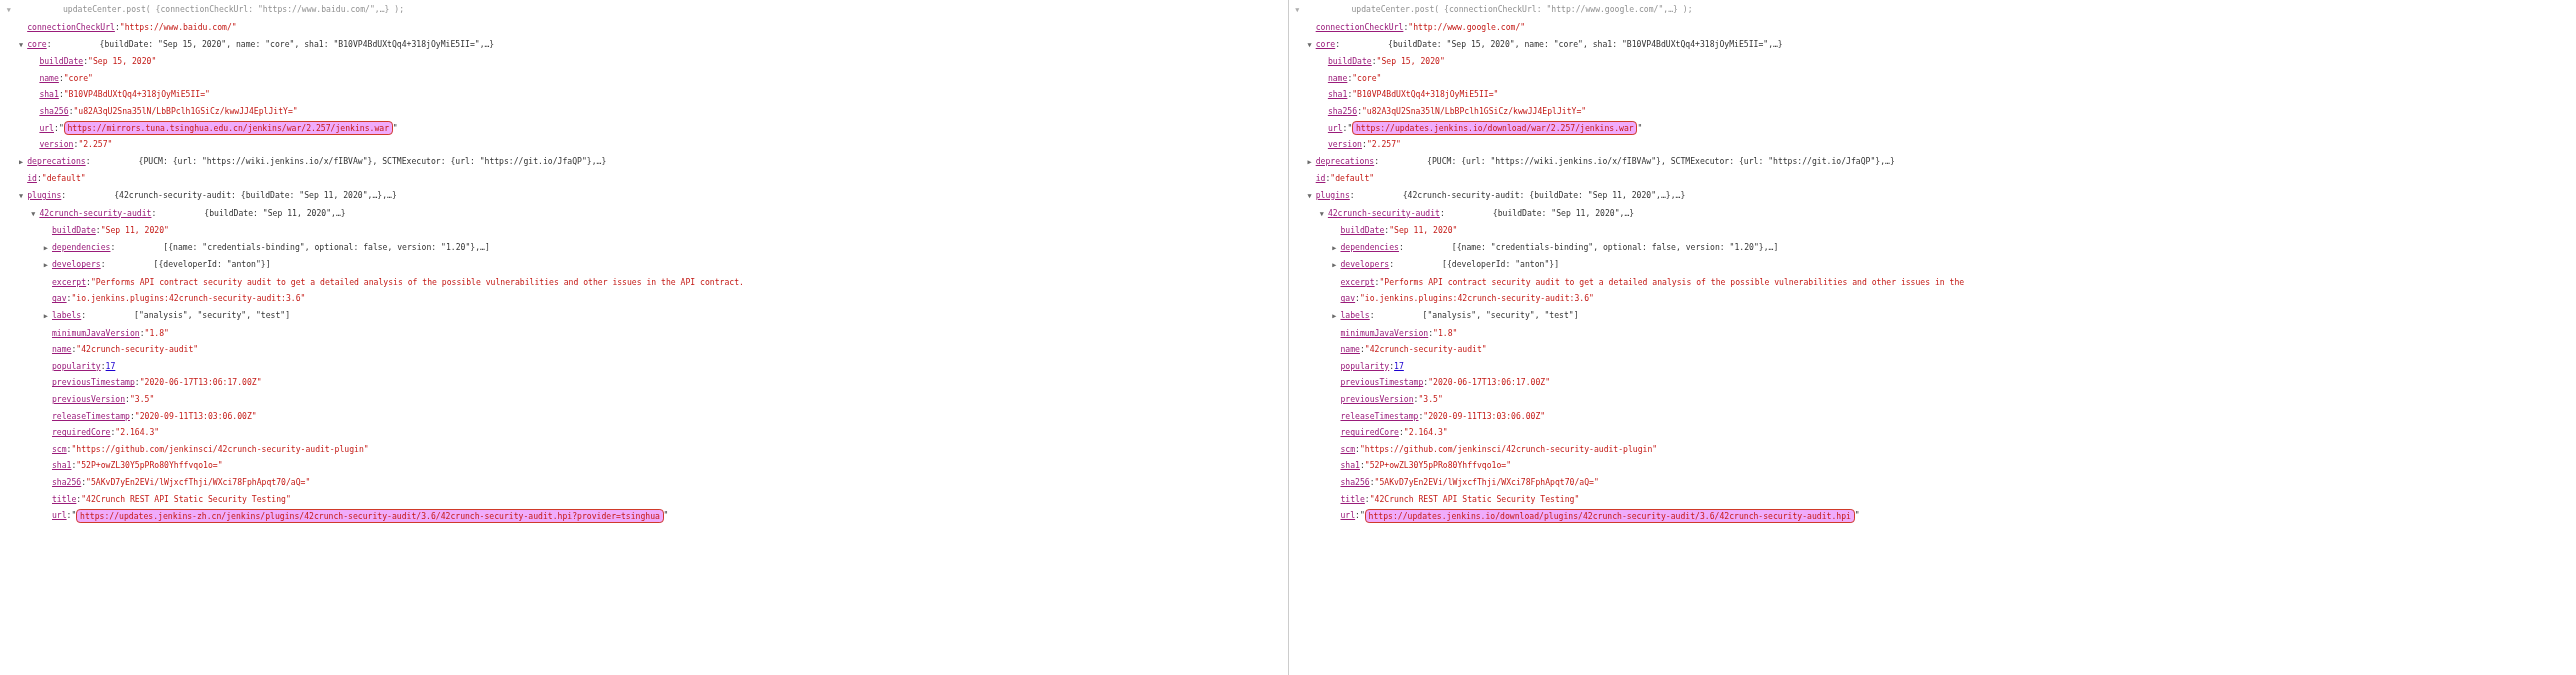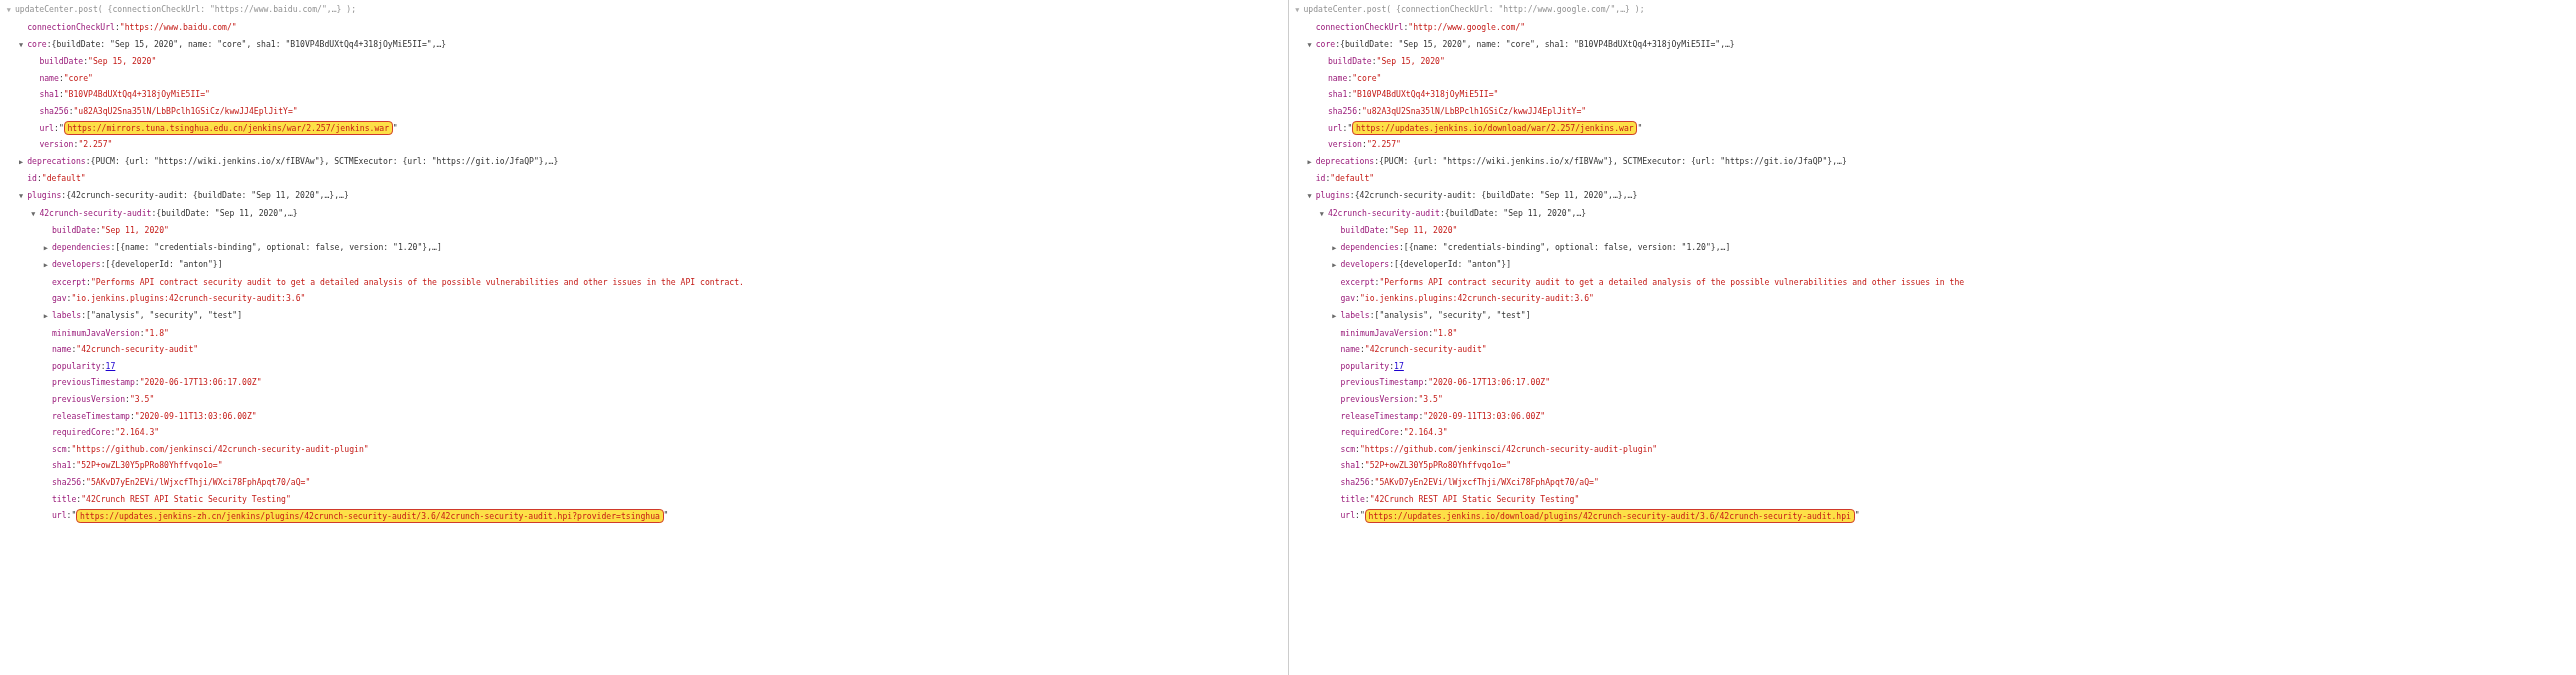--- a/index.html
+++ b/index.html
@@ -5,26 +5,26 @@
 * { margin:0; padding:0; box-sizing:border-box; }
 body { font-family: Menlo, Consolas, "DejaVu Sans Mono", monospace; font-size:8.1px; background:#fff; color:#000; white-space:nowrap; overflow:hidden; }
 .diff { display:flex; width:2576px; height:676px; }
 .pane { flex:1; overflow:hidden; padding:1.4px 0 0 4.1px; line-height:16.6px; }
 .pane.right { border-left:1.4px solid #ccc; }
 .line { display:flex; align-items:baseline; }
 .line.dim { opacity:.55; }
 .ind { display:inline-block; }
 .i1{width:12.2px}.i2{width:24.4px}.i3{width:37px}
 .toggle { width:9.5px; display:inline-block; text-align:center; color:#6a6a6a; font-size:6.8px; user-select:none; margin-right:1.4px; }
-.key { color:#9a1b7a; }
+.key { color:#9a1b7a;text-decoration:underline; }
 .str { color:#c41a16; }
 .num { color:#1c00cf;text-decoration:underline; }
 .punc { color:#333; }
-.obj { color:#333; }
-.hl { border:1.4px solid #d03a2a; border-radius:4.1px; padding:0 2.7px; background:#fde047; display:inline-block; line-height:12.2px; position:relative; top:0.7px; }
+.obj { color:#333;margin-left:48px; }
+.hl { border:1.4px solid #d03a2a; border-radius:4.1px; padding:0 2.7px; background:#f0abfc; display:inline-block; line-height:12.2px; position:relative; top:0.7px; }
 </style>
 </head>
 <body>
 
 <div class="diff">
   <div class="pane left">
       <div class="line dim">
         <span class="ind i0"></span>
         <span class="toggle">▼</span>
         <span class="obj">updateCenter.post( {connectionCheckUrl: "https://www.baidu.com/",…} );</span>

